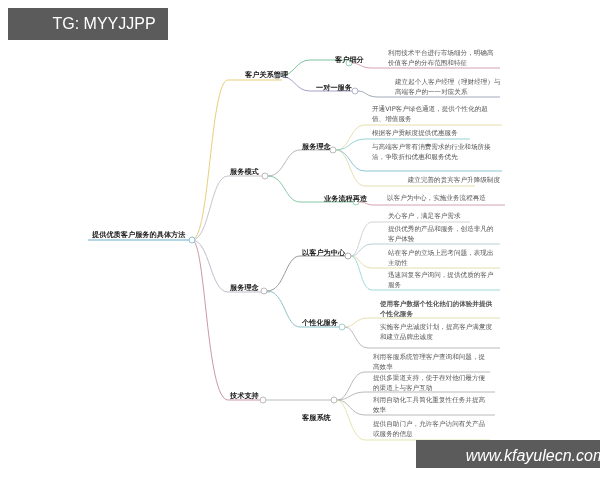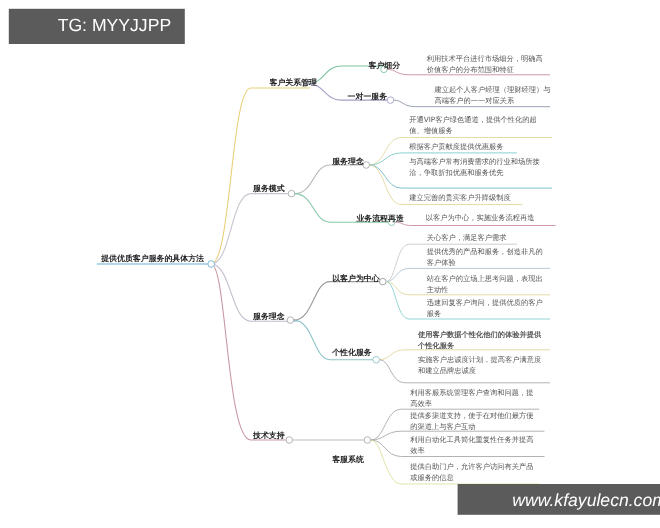--- a/index.html
+++ b/index.html
@@ -74,30 +74,30 @@
 <div class="node" style="left:245px; top:70px;">客户关系管理</div>
 <div class="node" style="left:230px; top:167px;">服务模式</div>
 <div class="node" style="left:230px; top:283px;">服务理念</div>
 <div class="node" style="left:230px; top:391px;">技术支持</div>
 
 <div class="node" style="left:316px; top:55px;padding-left:19px;">客户细分</div>
 <div class="node" style="left:316px; top:83px;">一对一服务</div>
 <div class="node" style="left:302px; top:142px;">服务理念</div>
 <div class="node" style="left:302px; top:194px;padding-left:22px;">业务流程再造</div>
 <div class="node" style="left:302px; top:248px;">以客户为中心</div>
-<div class="node" style="left:302px; top:318px;font-family:Liberation Mono, monospace;">个性化服务</div>
+<div class="node" style="left:302px; top:318px;">个性化服务</div>
 <div class="node" style="left:302px; top:413px;">客服系统</div>
 
 <div class="leaf" style="left:388px; top:49px; width:112px;">利用技术平台进行市场细分，明确高价值客户的分布范围和特征</div>
 <div class="leaf" style="left:395px; top:78px; width:112px;">建立起个人客户经理（理财经理）与高端客户的一一对应关系</div>
 
 <div class="leaf" style="left:372px; top:105px; width:128px;">开通VIP客户绿色通道，提供个性化的超值、增值服务</div>
 <div class="leaf" style="left:372px; top:129px; width:128px;">根据客户贡献度提供优惠服务</div>
 <div class="leaf" style="left:372px; top:143px; width:128px;">与高端客户常有消费需求的行业和场所接洽，争取折扣优惠和服务优先</div>
-<div class="leaf" style="left:372px; top:176px; width:128px;">建立完善的贵宾客户升降级制度</div>
+<div class="leaf" style="left:372px; top:176px; width:128px;text-align:right;">建立完善的贵宾客户升降级制度</div>
 <div class="leaf" style="left:387px; top:194px; width:125px;">以客户为中心，实施业务流程再造</div>
 
 <div class="leaf" style="left:388px; top:212px; width:112px;">关心客户，满足客户需求</div>
 <div class="leaf" style="left:388px; top:225px; width:112px;">提供优秀的产品和服务，创造非凡的客户体验</div>
 <div class="leaf" style="left:388px; top:249px; width:112px;">站在客户的立场上思考问题，表现出主动性</div>
 <div class="leaf" style="left:388px; top:271px; width:112px;">迅速回复客户询问，提供优质的客户服务</div>
 <div class="leaf" style="left:380px; top:300px; width:115px;font-weight:bold;">使用客户数据个性化他们的体验并提供个性化服务</div>
 <div class="leaf" style="left:380px; top:323px; width:115px;">实施客户忠诚度计划，提高客户满意度和建立品牌忠诚度</div>
 
 <div class="leaf" style="left:373px; top:353px; width:115px;">利用客服系统管理客户查询和问题，提高效率</div>

